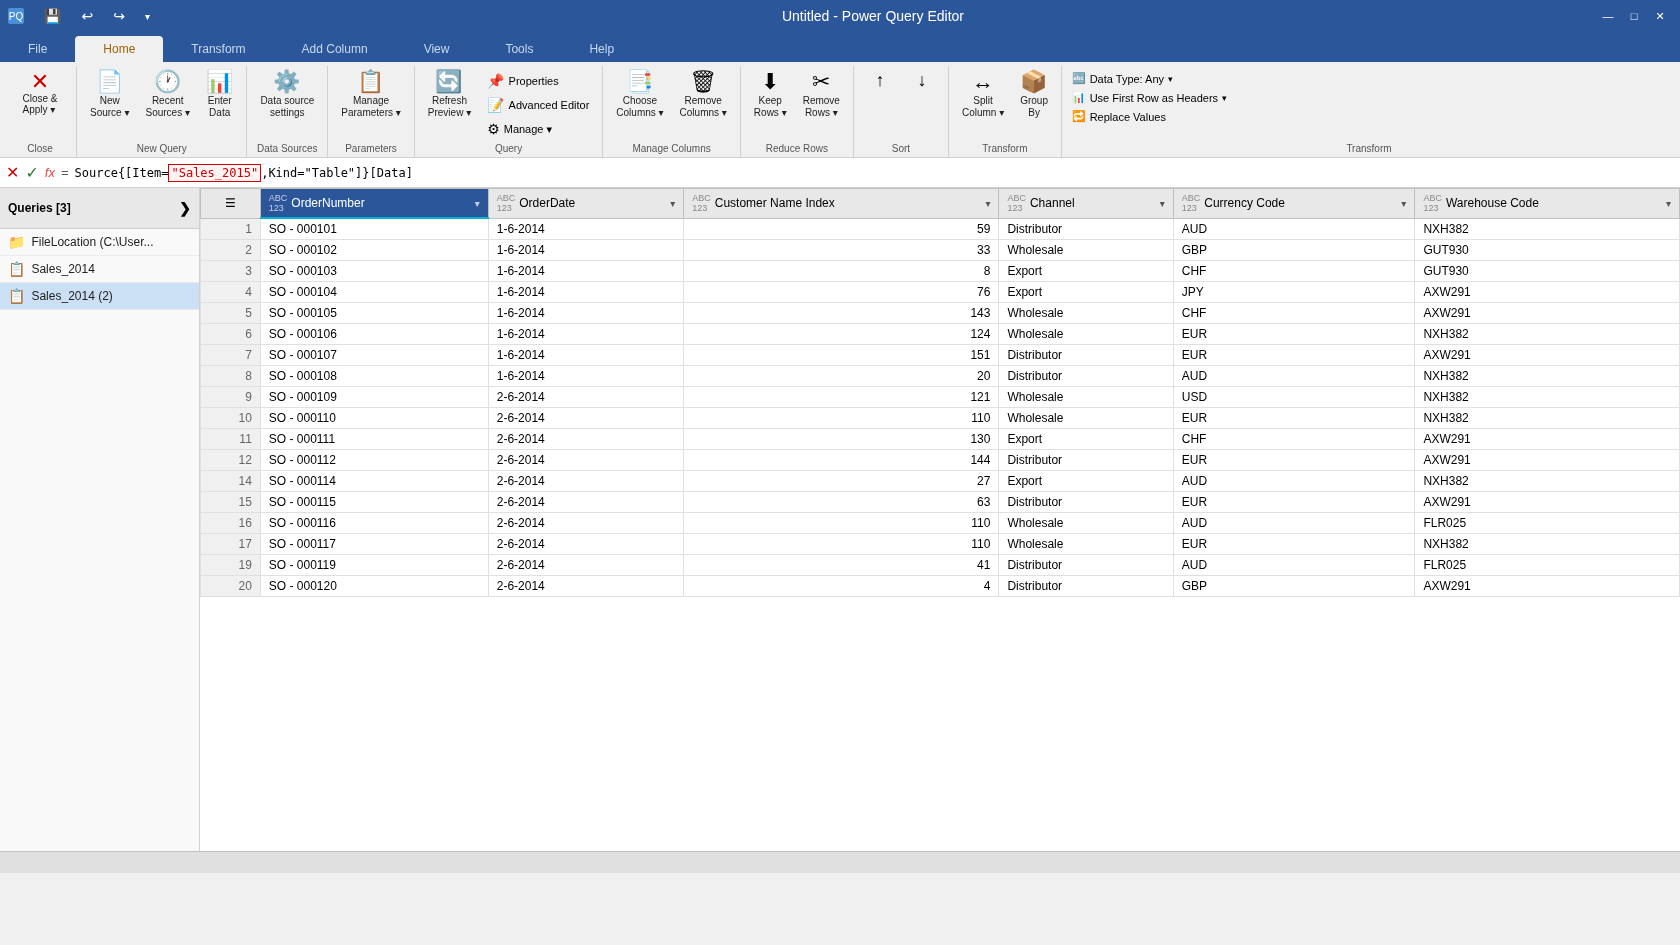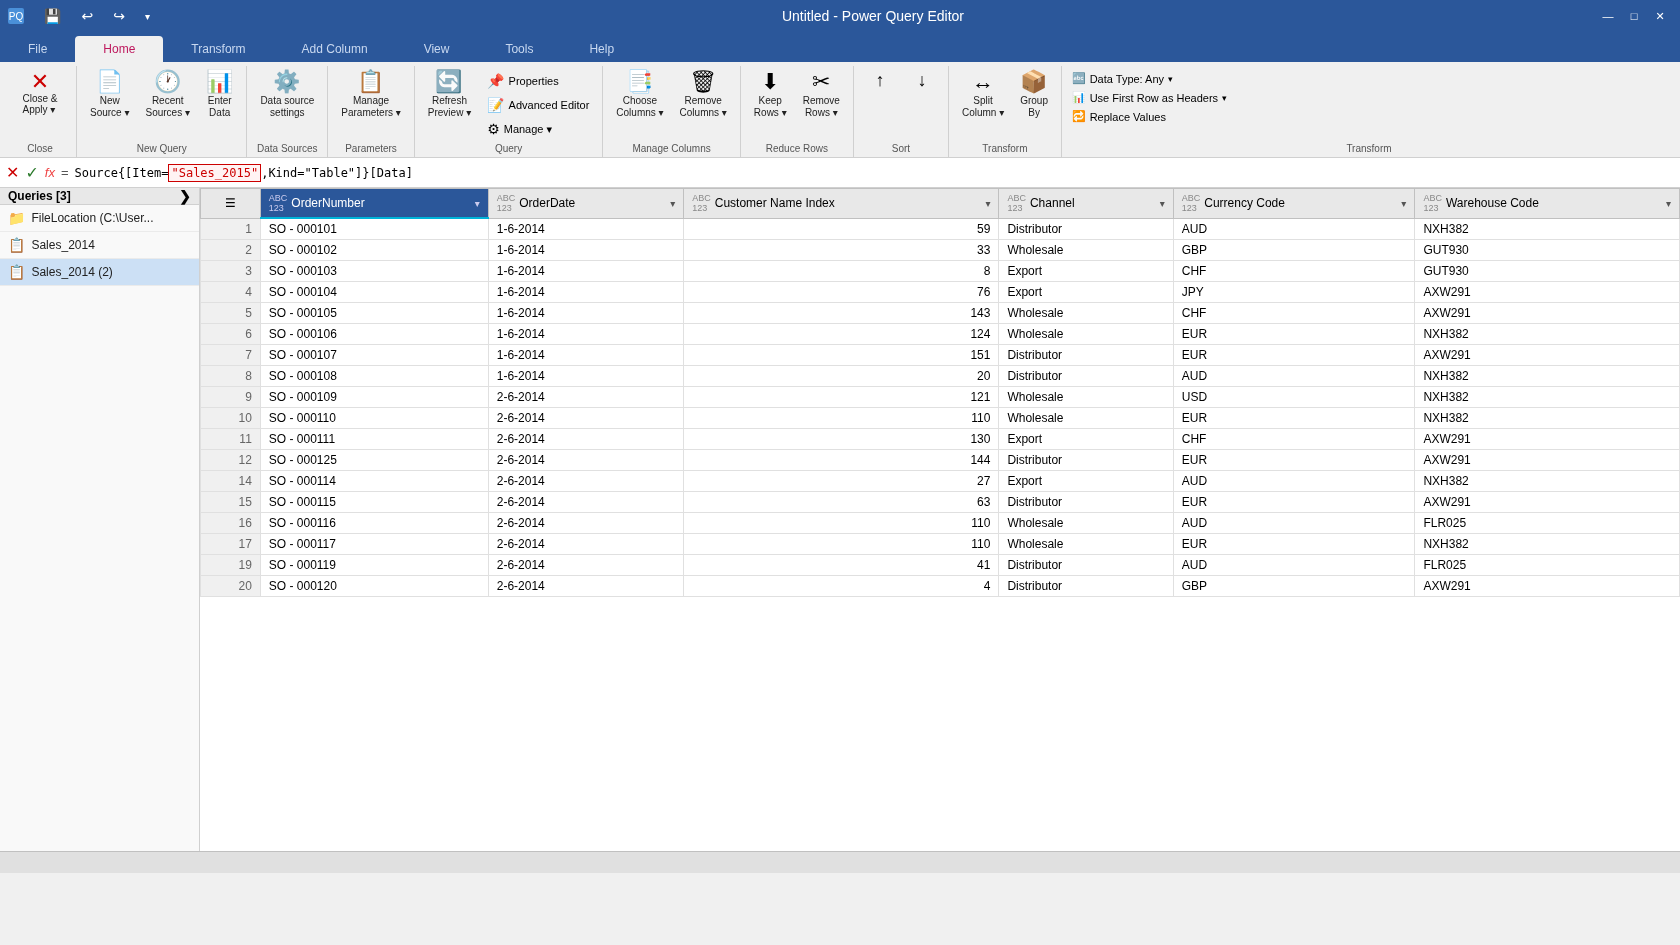--- a/index.html
+++ b/index.html
@@ -31,21 +31,21 @@
     .tab {
       padding: 6px 28px;
       color: #c8d8f0;
       cursor: pointer;
       font-size: 12px;
       border-radius: 4px 4px 0 0;
       background: transparent;
     }
     .tab.active {
       background: #f0f0f0;
-      color: #be185d;
+      color: #a16207;
     }
 
     
     .ribbon {
       background: #f0f0f0;
       border-bottom: 1px solid #d0d0d0;
     }
     .ribbon-content {
       display: flex;
       align-items: stretch;
@@ -144,21 +144,21 @@
       width: 200px;
       background: #f9f9f9;
       border-right: 1px solid #d0d0d0;
       display: flex;
       flex-direction: column;
     }
     .queries-header {
       display: flex;
       align-items: center;
       justify-content: space-between;
-      padding: 0 8px;
+      padding: 12px 8px;
       font-size: 12px;
       font-weight: bold;
       background: #e8e8e8;
       border-bottom: 1px solid #d0d0d0;
     }
     .queries-list { overflow-y: auto; flex: 1; }
     .query-item {
       display: flex;
       align-items: center;
       padding: 5px 8px;
@@ -642,21 +642,21 @@
     <td class="row-num-col">11</td>
     <td>SO - 000111</td>
     <td>2-6-2014</td>
     <td style="text-align:right;">130</td>
     <td>Export</td>
     <td>CHF</td>
     <td>AXW291</td>
   </tr>
             <tr>
     <td class="row-num-col">12</td>
-    <td>SO - 000125</td>
+    <td>SO - 000112</td>
     <td>2-6-2014</td>
     <td style="text-align:right;">144</td>
     <td>Distributor</td>
     <td>EUR</td>
     <td>AXW291</td>
   </tr>
             <tr>
     <td class="row-num-col">14</td>
     <td>SO - 000114</td>
     <td>2-6-2014</td>

